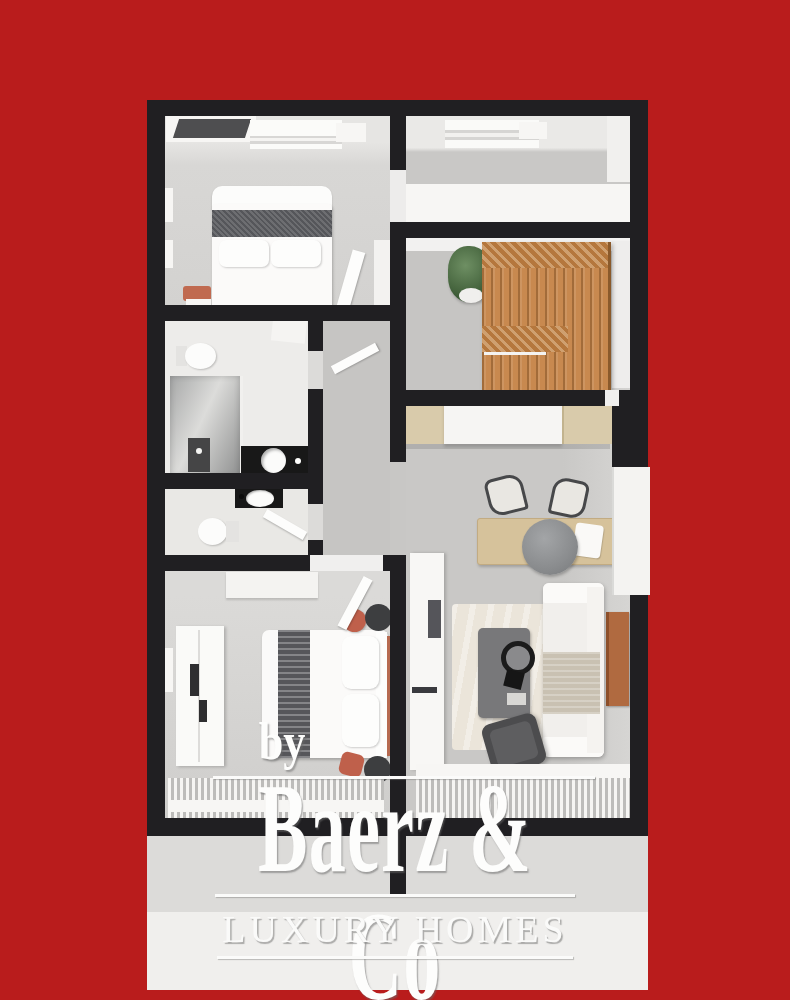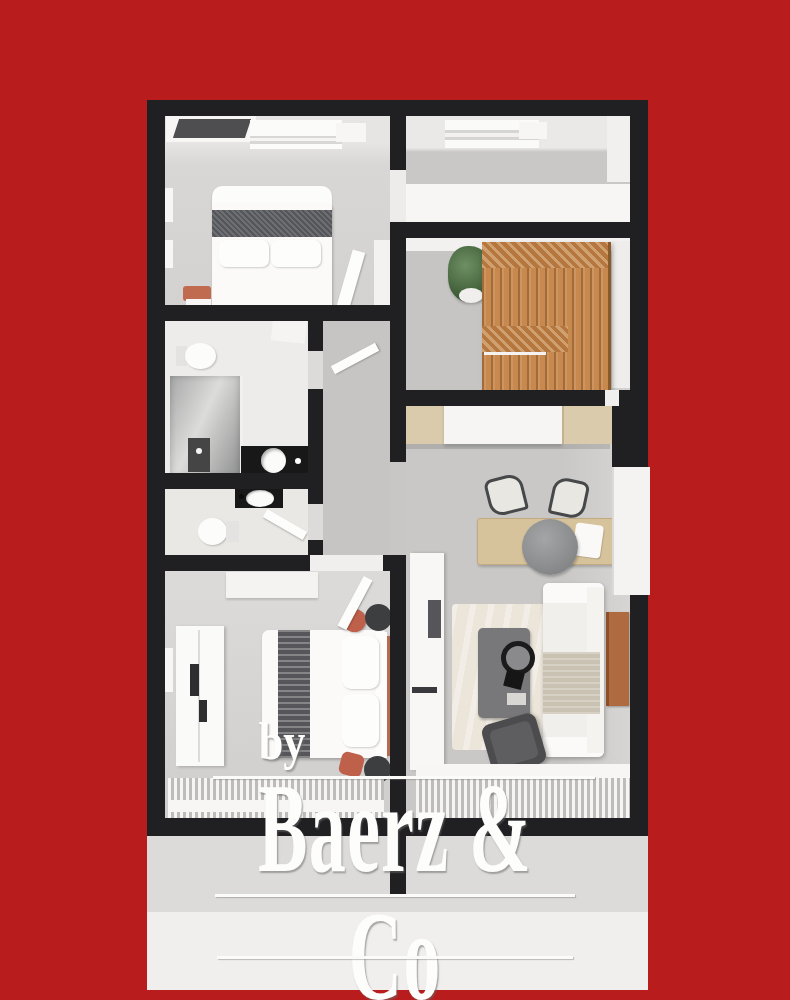--- a/index.html
+++ b/index.html
@@ -183,15 +183,16 @@
   <div class="wall" style="left:619px;top:390px;width:29px;height:16px;"></div>
   <div class="wall" style="left:612px;top:403px;width:18px;height:64px;"></div>
   <div class="ovl" style="left:605px;top:390px;width:14px;height:16px;background:#f0efee;"></div>
 
   <div class="ovl" style="left:612px;top:467px;width:36px;height:128px;background:#f4f3f1;border-left:2px solid #dadad8;"></div>
 
   <div class="watermark" style="left:234px;top:716px;width:96px;font-size:52px;font-weight:700;transform:scaleX(.85);">by</div>
   <div class="wm-line" style="left:213px;top:776px;width:382px;"></div>
   <div class="watermark" style="left:95px;top:764px;width:600px;font-size:128px;font-weight:700;letter-spacing:2px;transform:scaleX(.58);">Baerz &amp; Co</div>
   <div class="wm-line" style="left:215px;top:894px;width:360px;"></div>
+  <div class="watermark" style="left:175px;top:910px;width:440px;font-size:38px;font-weight:400;letter-spacing:4px;color:#fafaf9;text-shadow:1.5px 1.5px 1px rgba(140,140,138,.7);">LUXURY HOMES</div>
   <div class="wm-line" style="left:217px;top:956px;width:356px;"></div>
 
 </div>
 
 </body></html>

